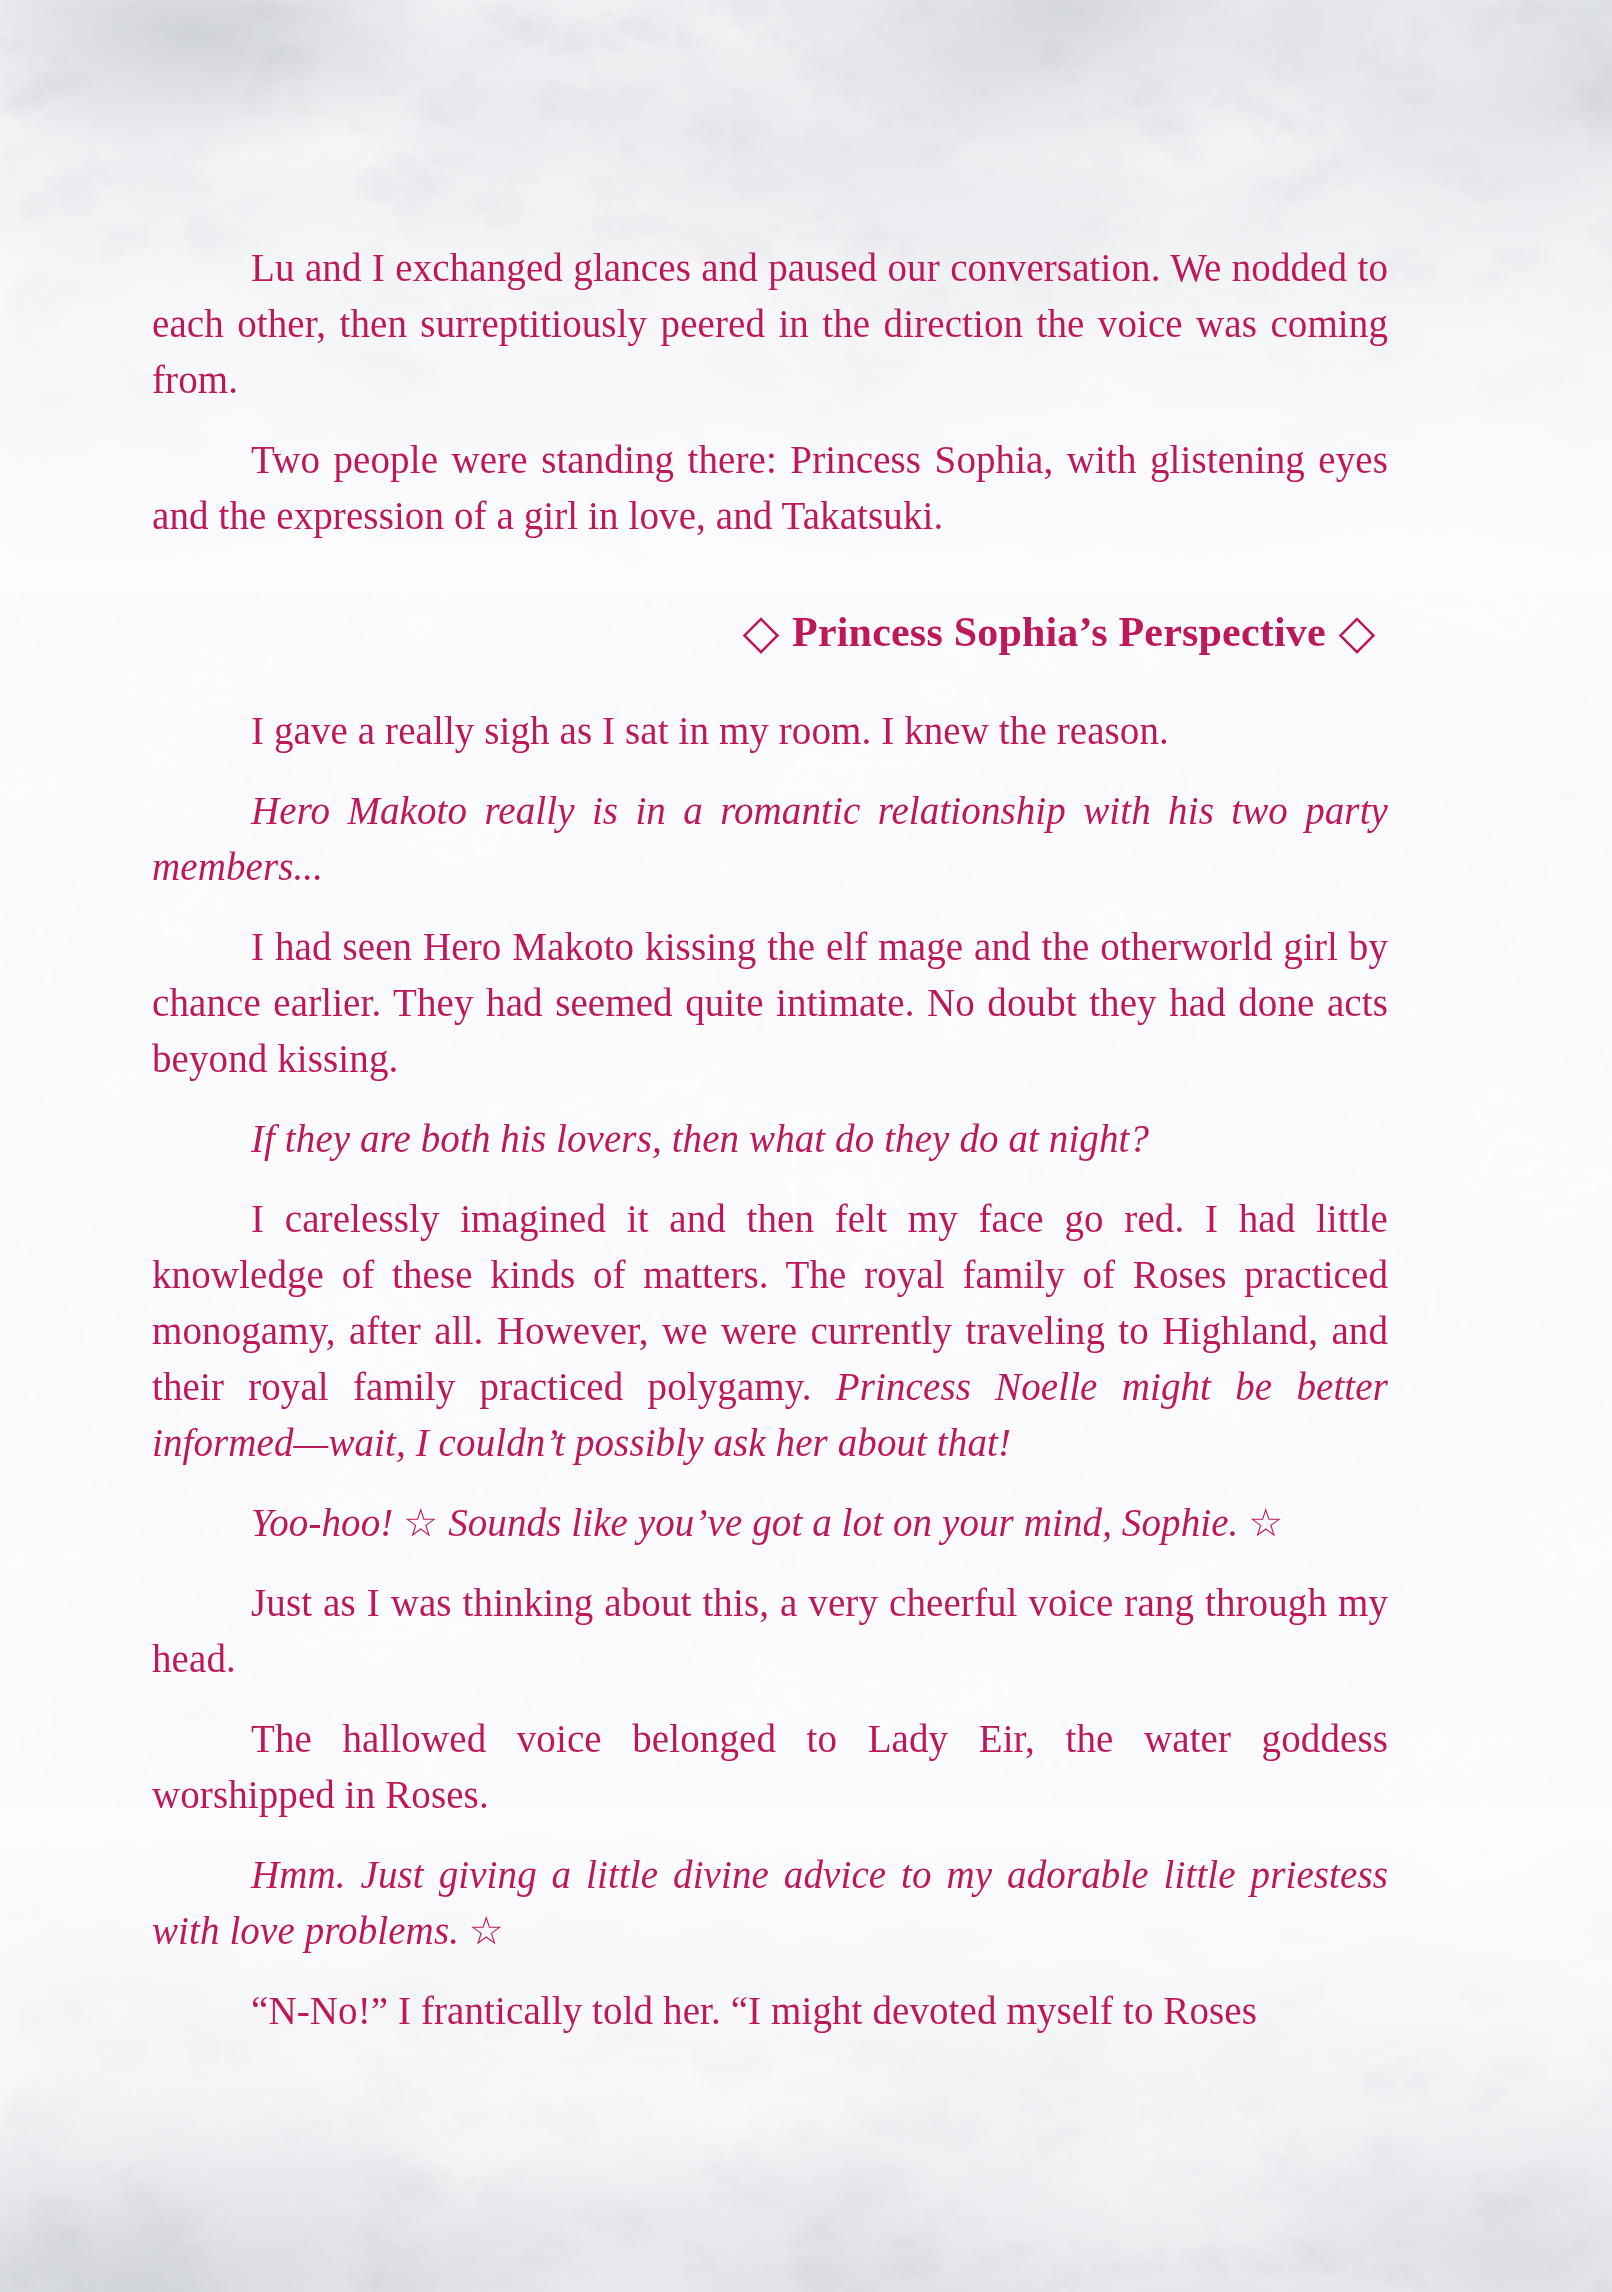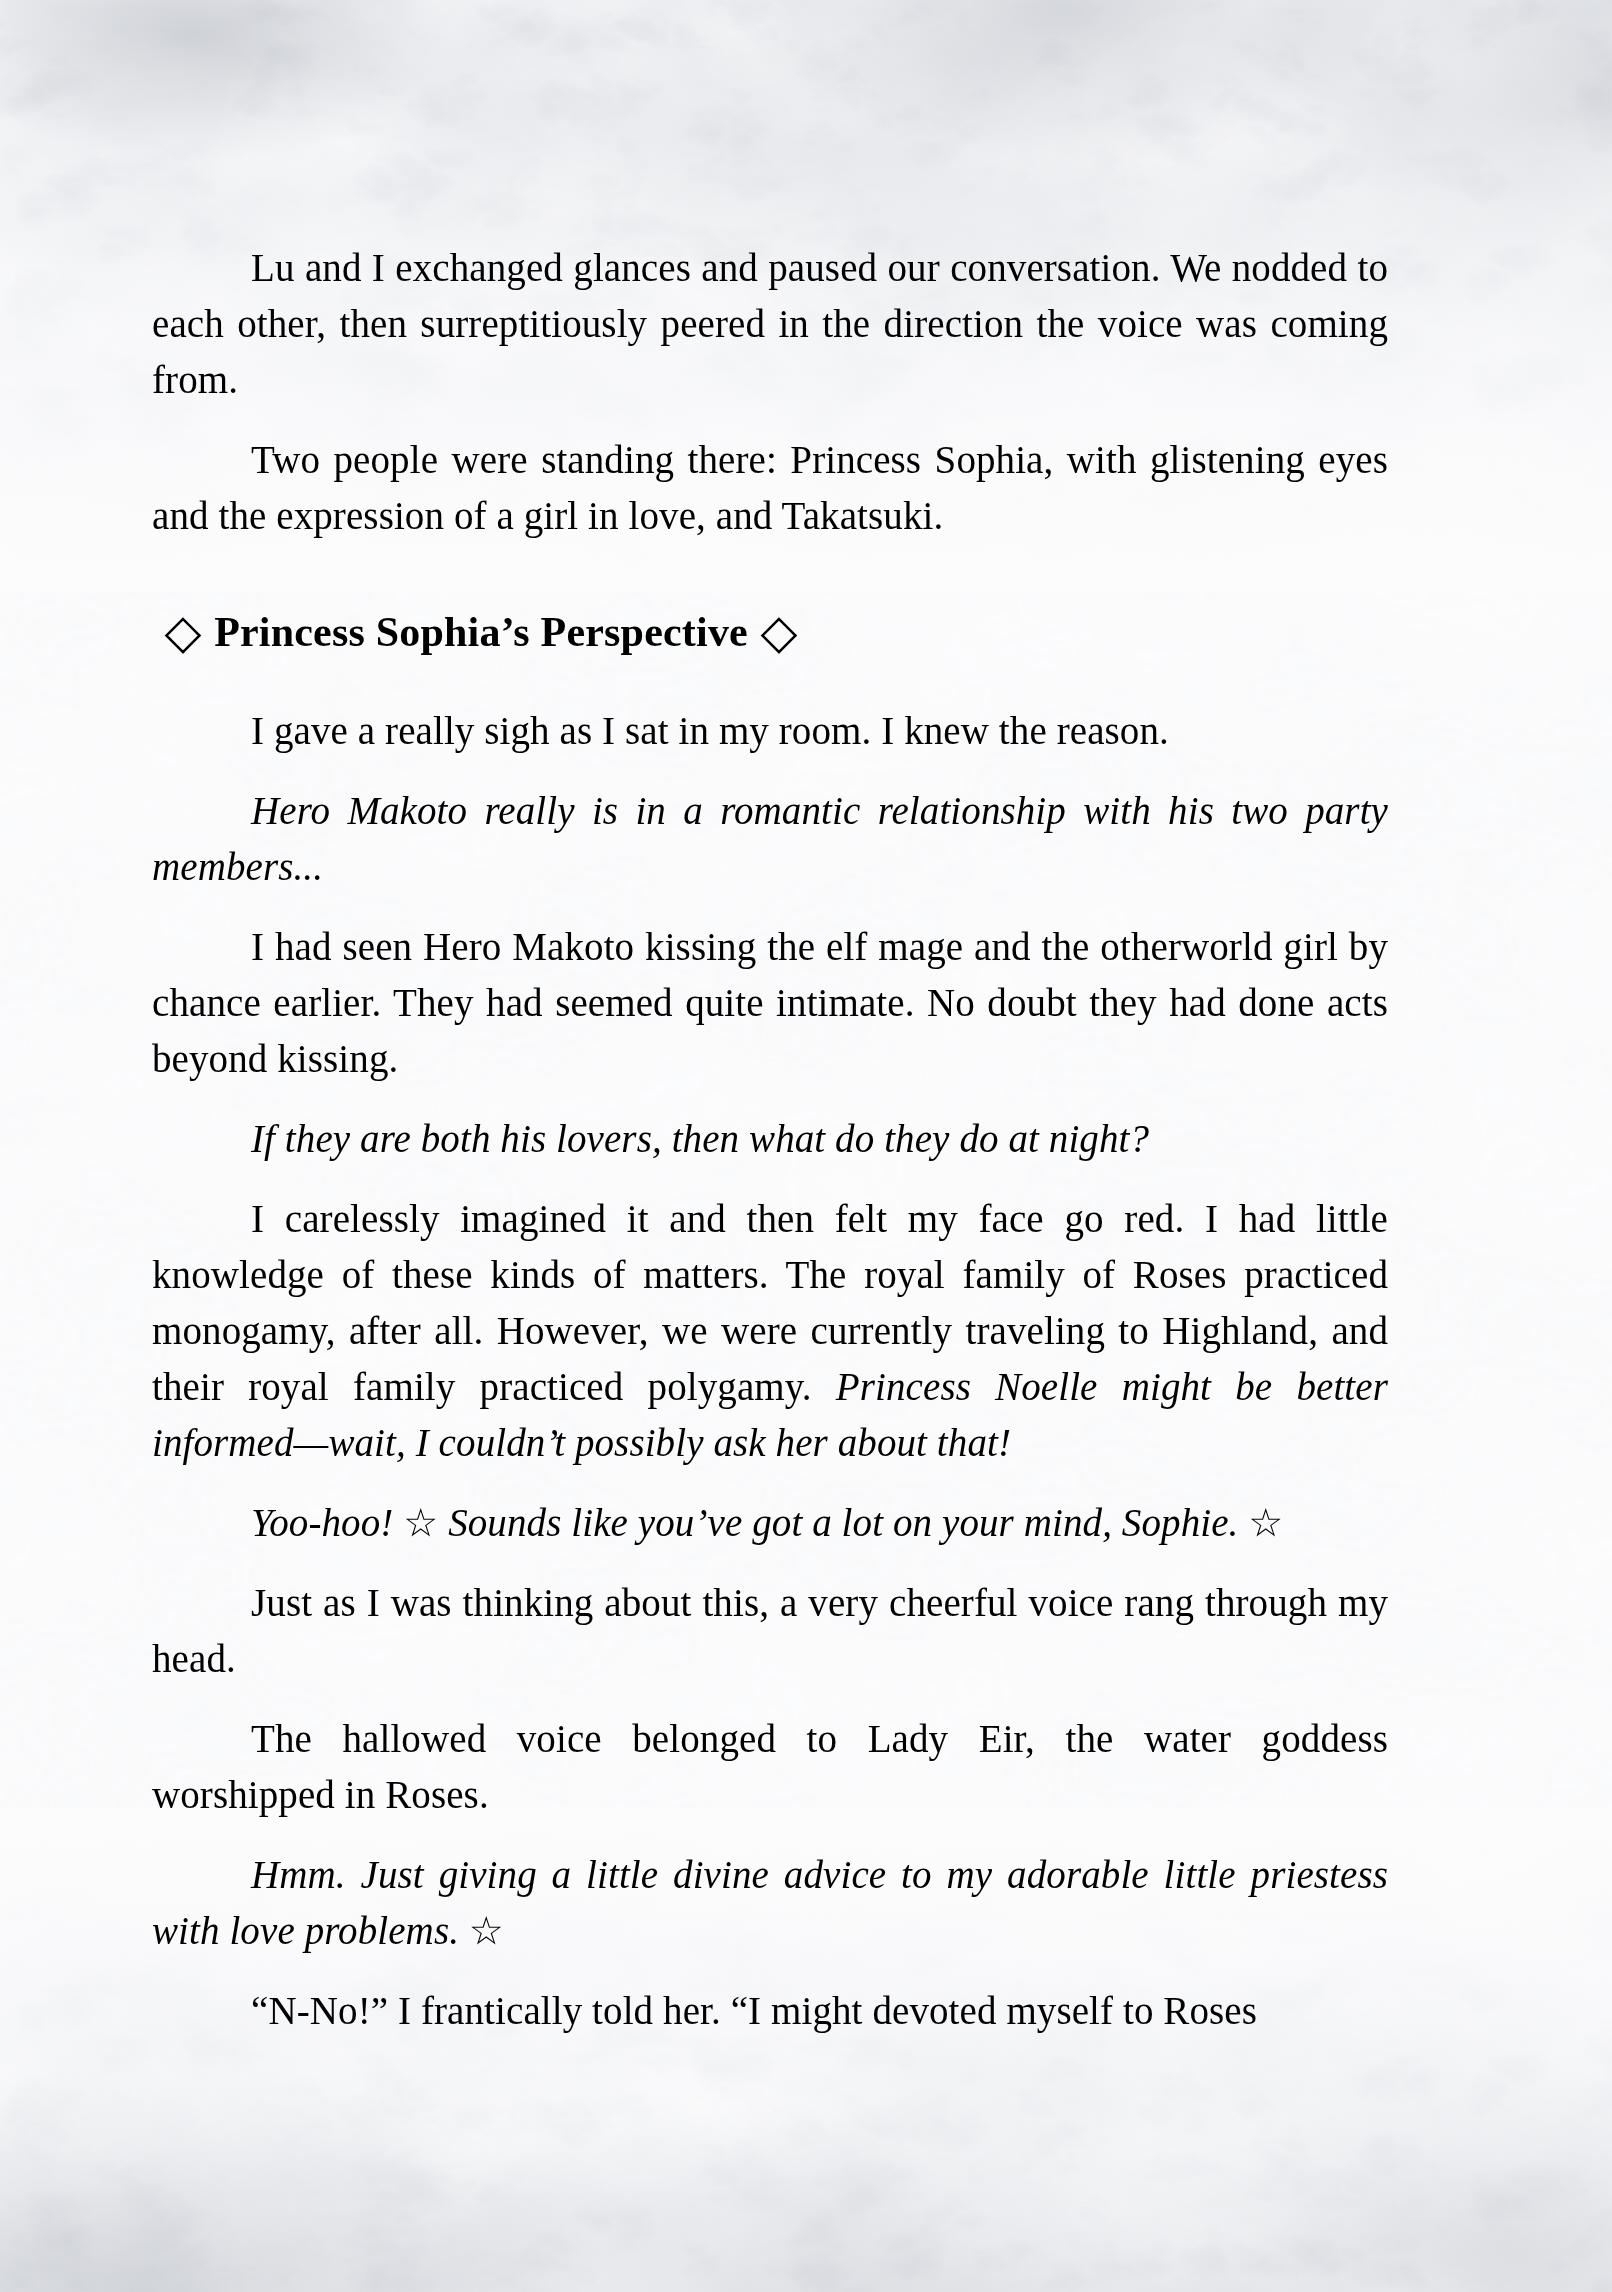--- a/index.html
+++ b/index.html
@@ -7,21 +7,21 @@
     padding: 0;
     background: #ffffff;
   }
   .page {
     position: relative;
     width: 1613px;
     height: 2293px;
     background: #fcfcfd;
     overflow: hidden;
     font-family: "Liberation Serif", "DejaVu Serif", "DejaVu Sans", serif;
-    color: #000000;
+    color: #be185d;
   }
   
   .marble {
     position: absolute;
     left: 0;
     width: 100%;
     pointer-events: none;
   }
   .marble svg { display: block; width: 100%; height: 100%; }
   .marble-mid { top: 0; height: 100%; opacity: 0.10; }
@@ -75,21 +75,21 @@
     text-align: justify;
     text-indent: 99px;
     letter-spacing: 0.1px;
   }
   .text-block p em { font-style: italic; }
   .section-heading {
     margin: 54px 0 39px 0;
     font-size: 42px;
     line-height: 63px;
     font-weight: 700;
-    text-align: left;
+    text-align: right;
     text-indent: 0;
     letter-spacing: 0.2px;
   }
   .section-heading .diamond {
     font-weight: 400;
     font-size: 48px;
     margin: 0 12.5px;
     position: relative;
     top: 1.8px;
     font-family: "DejaVu Sans", "DejaVu Serif", serif;

